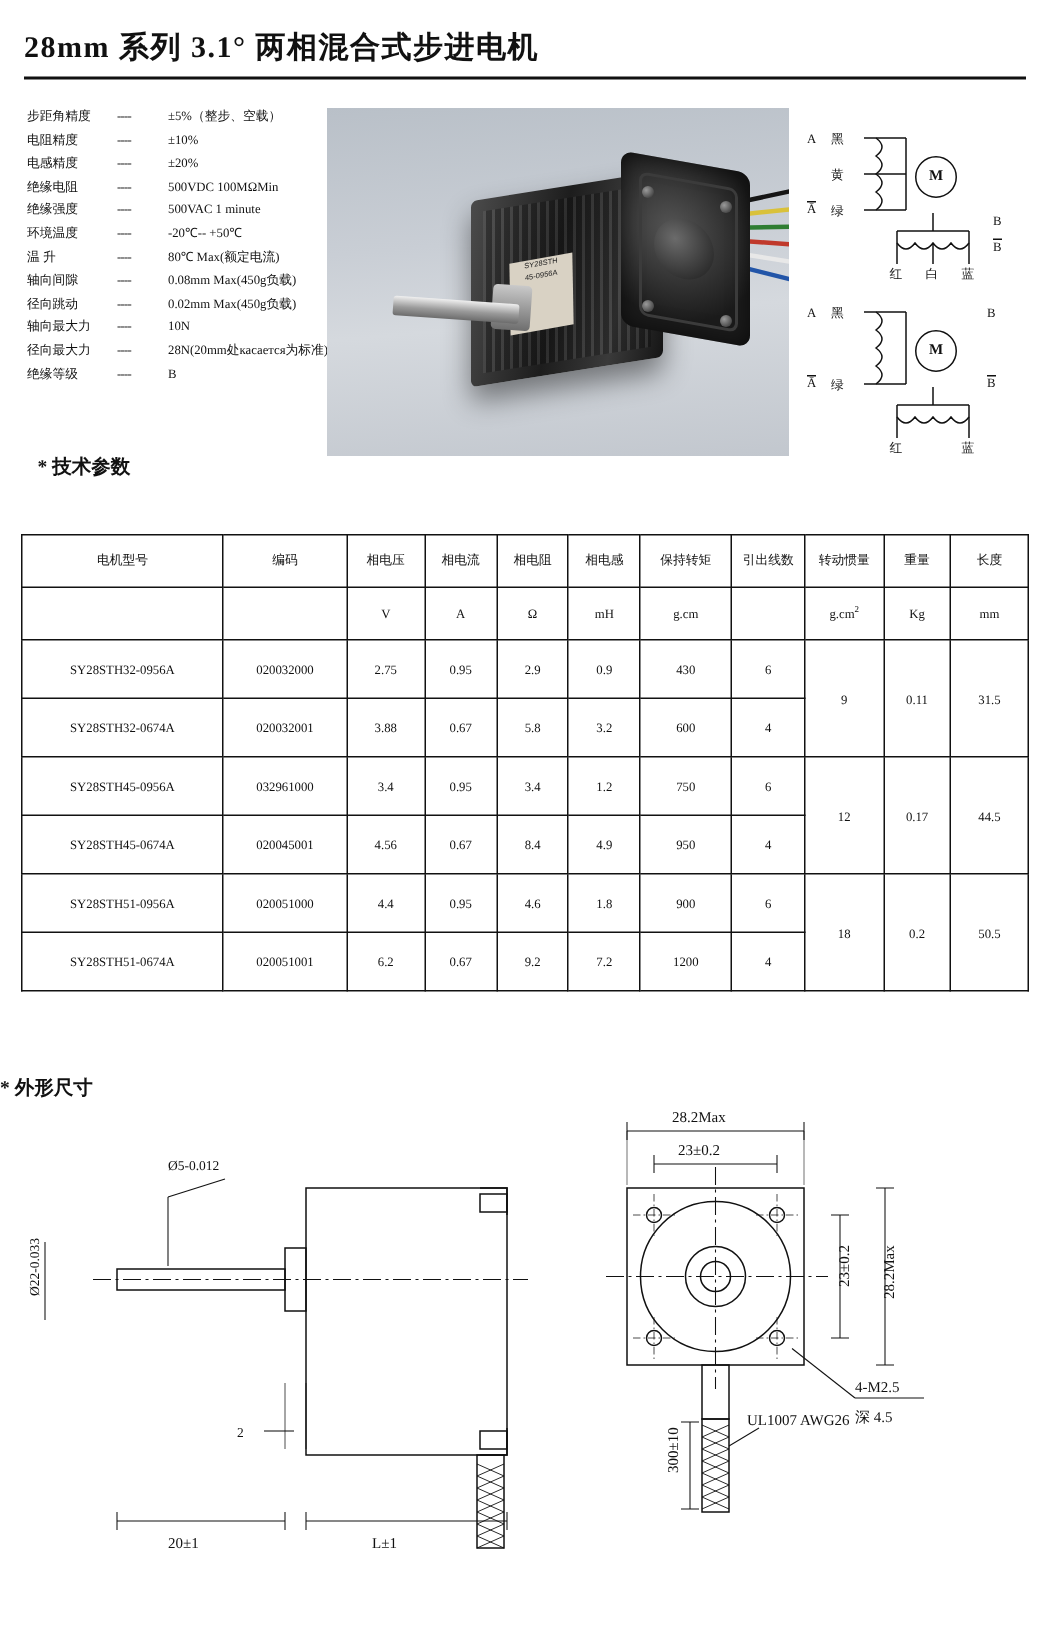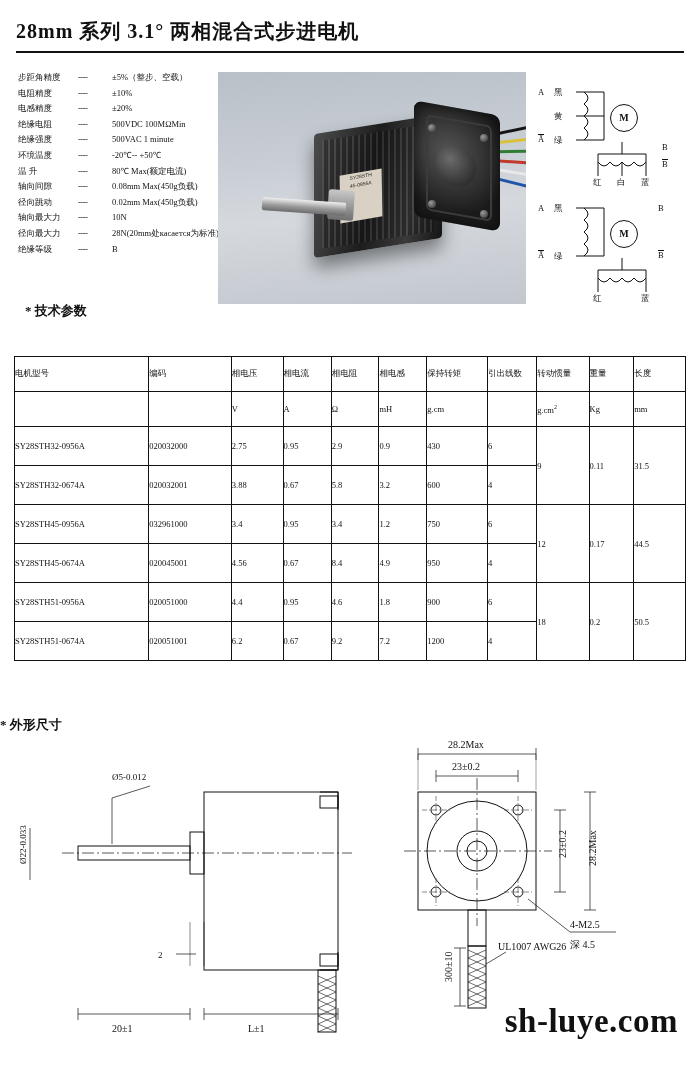--- a/index.html
+++ b/index.html
@@ -98,21 +98,21 @@
     font-family:"Liberation Serif", serif;
   }
   .wlab{position:absolute;white-space:nowrap;}
   .ovl{border-top:1px solid #111;padding-top:0px;display:inline-block;line-height:1.05;}
 
   
   table.spec-table{
     position:absolute;left:14px;top:356px;width:672px;
     border-collapse:collapse;
     font-family:"Liberation Serif", serif;
-    font-size:8.5px;text-align:left;padding-left:32px;
+    font-size:8.5px;text-align:center;padding-left:32px;
   }
   table.spec-table td,table.spec-table th{
     border:1px solid #111;font-weight:normal;padding:0;height:38px;
   }
   table.spec-table th{height:34px;}
   table.spec-table tr.units td{height:34px;}
   .c0{width:146px;} .c1{width:88px;} .c2{width:56px;} .c3{width:52px;margin-left:28px;}
   .c4{width:52px;margin-top:38px;} .c5{width:52px;} .c6{width:66px;} .c7{width:54px;}
   .c8{width:56px;} .c9{width:48px;} .c10{width:56px;}
   sup{font-size:6px;}
@@ -480,14 +480,13 @@
       <text x="570" y="212" font-size="10" stroke="none" fill="#111">深 4.5</text>
 
       <path d="M486 228 L506 216" stroke-width="0.7"></path>
       <text x="498" y="214" font-size="10" stroke="none" fill="#111">UL1007 AWG26</text>
 
       <path d="M460 212 L460 270" stroke-width="0.7"></path>
       <path d="M454 212 L466 212 M454 270 L466 270" stroke-width="0.7"></path>
       <text x="452" y="246" font-size="10" stroke="none" fill="#111" transform="rotate(-90 452 246)">300±10</text>
     </g>
   </svg>
-  <div class="wm">sh-luye.com</div>
 </div>
 
 </body></html>

